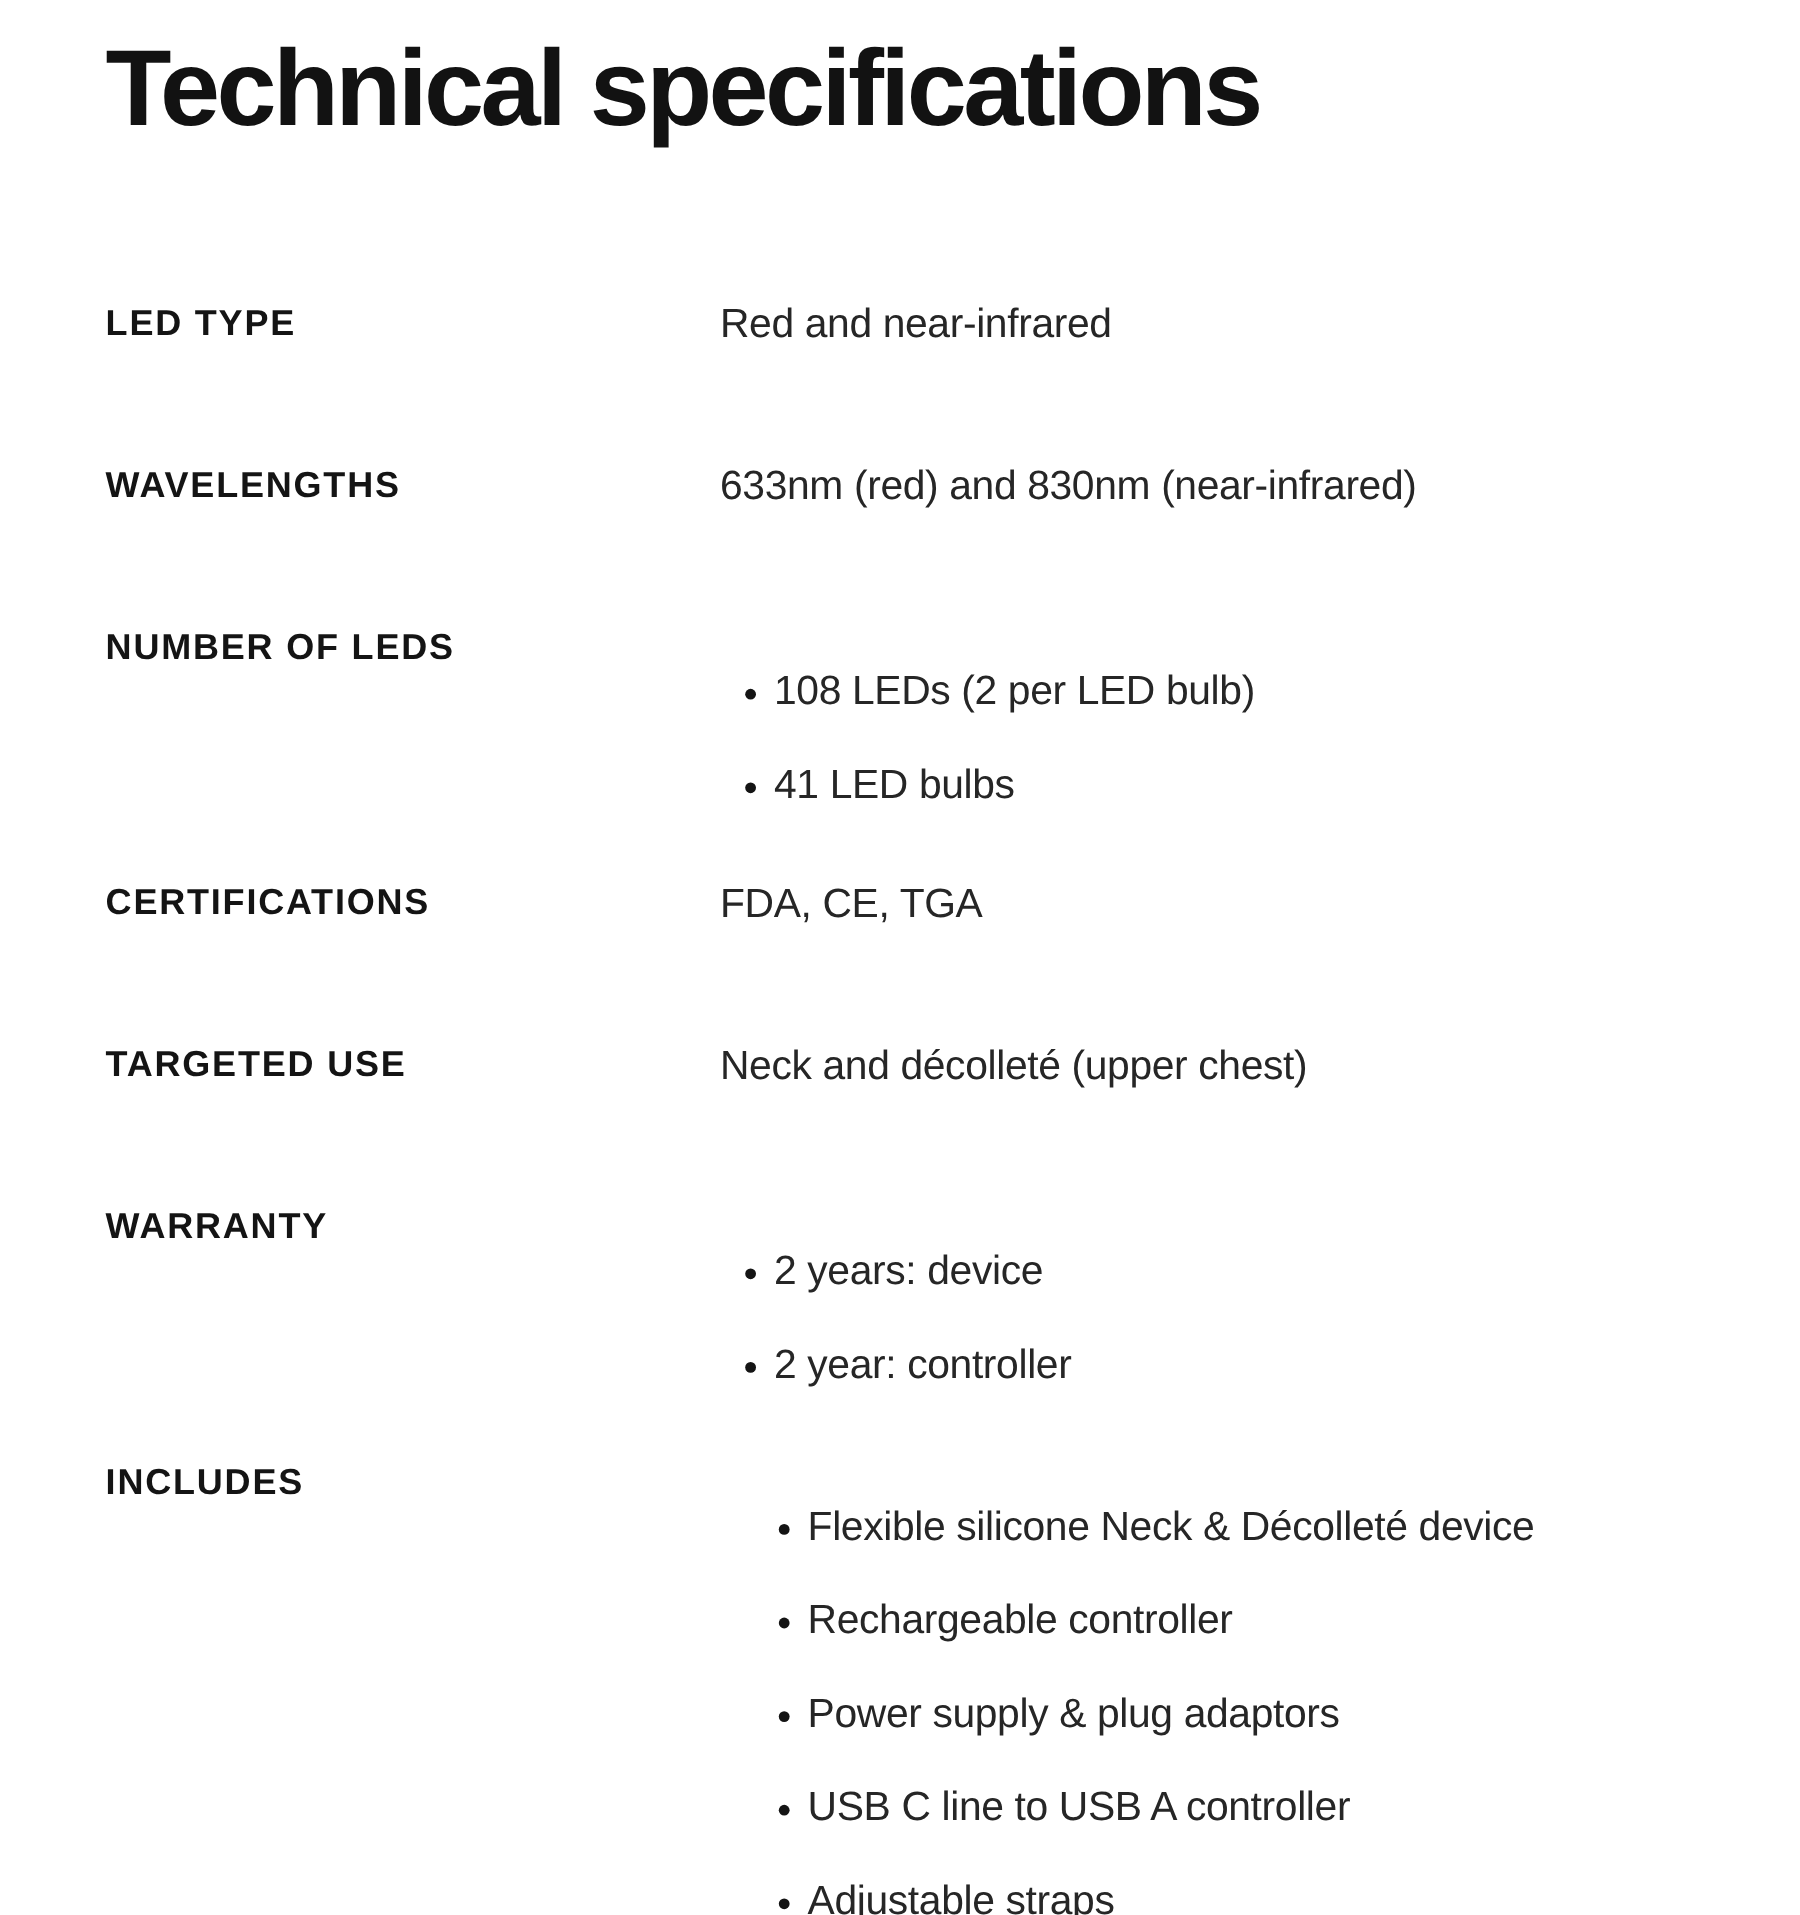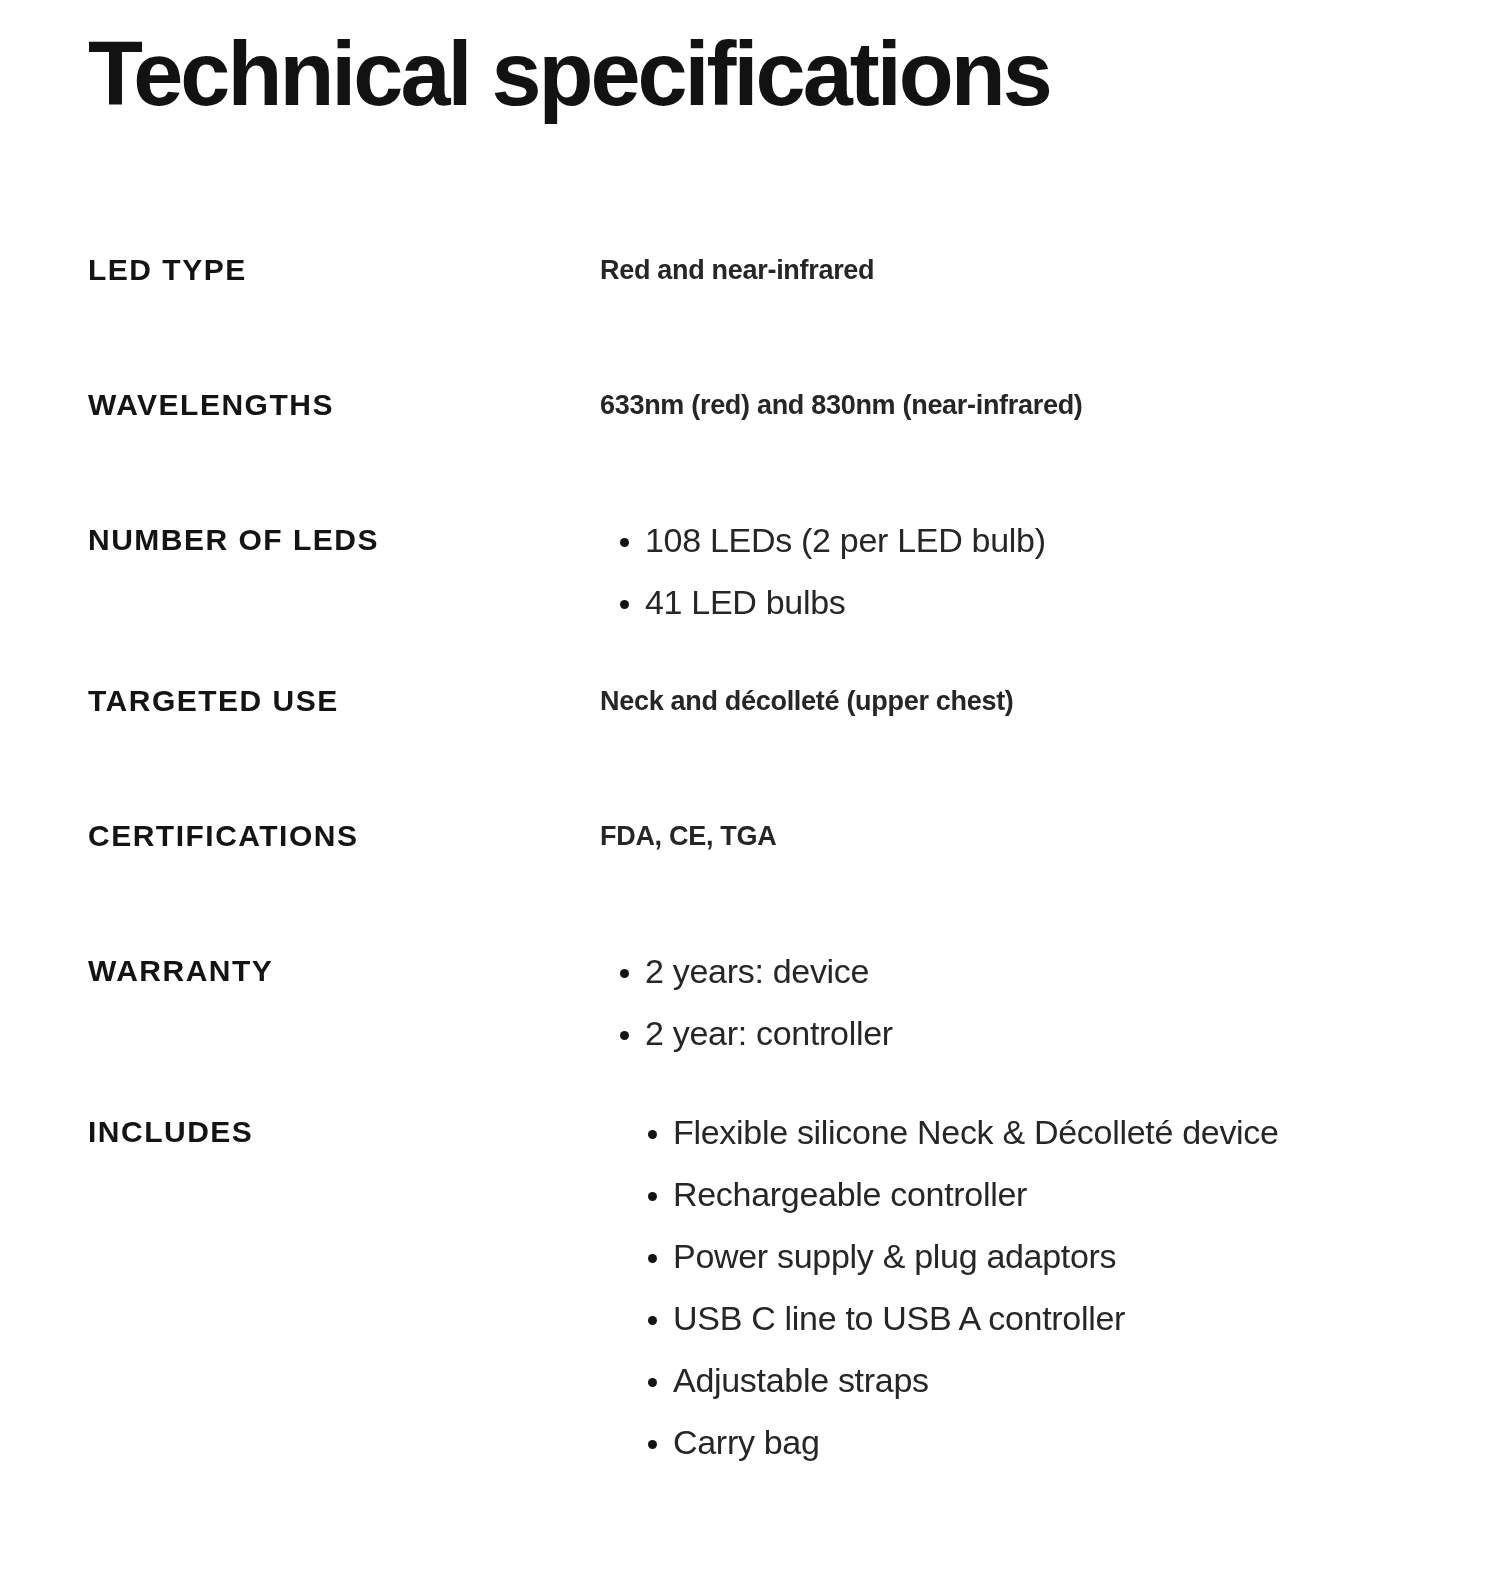--- a/index.html
+++ b/index.html
@@ -36,38 +36,39 @@
   .spec-row:last-child { margin-bottom: 0; gap: 28px; }
   .spec-label {
     font-size: 30px;
     font-weight: 700;
     letter-spacing: 1.5px;
     line-height: 42px;
     color: #141414;
     text-transform: uppercase;
   }
   .spec-value {
-    font-size: 27px;
-    font-weight: 700;
+    font-size: 34px;
+    font-weight: 400;
     line-height: 42px;
     letter-spacing: -0.3px;
     color: #262626;
   }
   ul.spec-list {
     margin: 0;
     padding: 0 0 0 45px;
     list-style: disc;
   }
   ul.spec-list li {
     font-size: 34px;
     font-weight: 400;
     line-height: 42px;
     letter-spacing: -0.3px;
     color: #262626;
     margin-bottom: 20px;
+    margin-top: 36px;
   }
   ul.spec-list li::marker {
     color: #141414;
     font-size: 30px;
   }
 </style>
 </head>
 <body>
 
 <div class="page">
@@ -88,27 +89,27 @@
 
     <div class="spec-row list-row">
       <div class="spec-label">NUMBER OF LEDS</div>
       <ul class="spec-list">
         <li>108 LEDs (2 per LED bulb)</li>
         <li>41 LED bulbs</li>
       </ul>
     </div>
 
     <div class="spec-row text-row">
-      <div class="spec-label">TARGETED USE</div>
-      <div class="spec-value">Neck and décolleté (upper chest)</div>
+      <div class="spec-label">CERTIFICATIONS</div>
+      <div class="spec-value">FDA, CE, TGA</div>
     </div>
 
     <div class="spec-row text-row">
-      <div class="spec-label">CERTIFICATIONS</div>
-      <div class="spec-value">FDA, CE, TGA</div>
+      <div class="spec-label">TARGETED USE</div>
+      <div class="spec-value">Neck and décolleté (upper chest)</div>
     </div>
 
     <div class="spec-row list-row">
       <div class="spec-label">WARRANTY</div>
       <ul class="spec-list">
         <li>2 years: device</li>
         <li>2 year: controller</li>
       </ul>
     </div>
 

